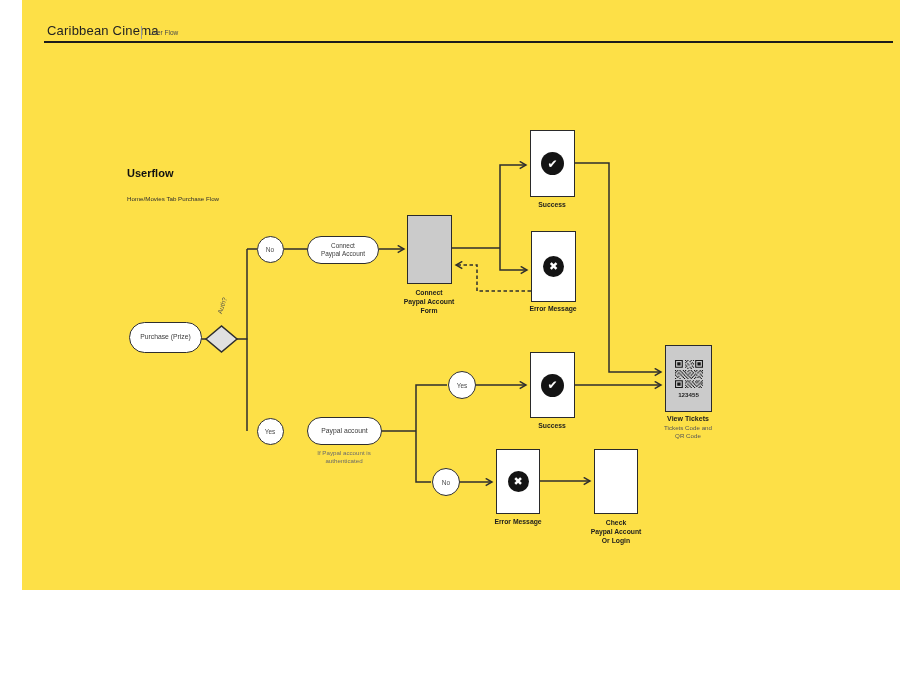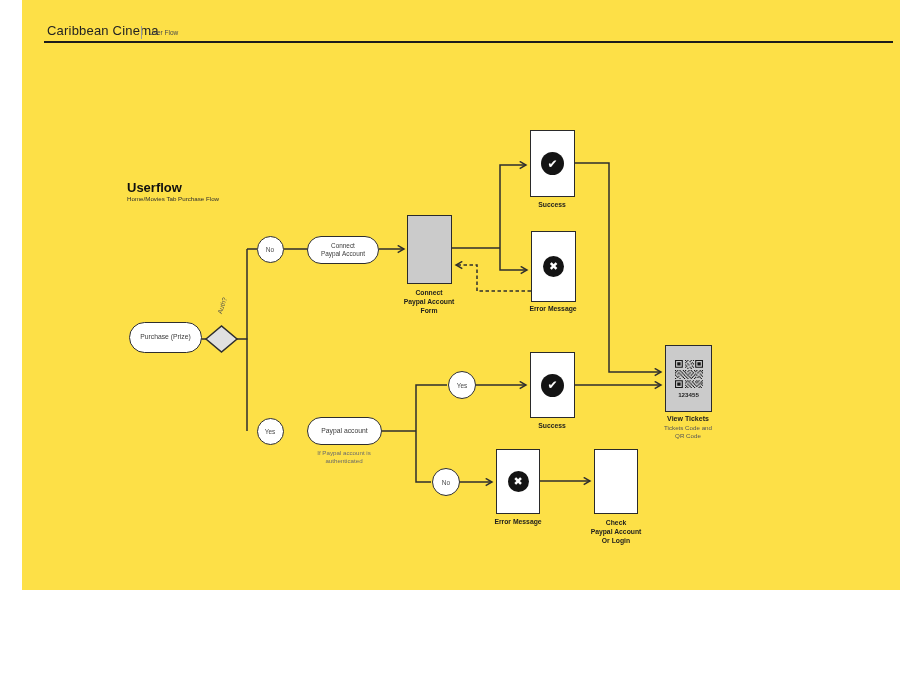--- a/index.html
+++ b/index.html
@@ -6,21 +6,21 @@
   body { background:#fff; font-family:"Liberation Sans", sans-serif; }
   #canvas { position:relative; width:900px; height:590px; background:#fde047; overflow:hidden;margin-left:22px; }
 
   
   .app-title { position:absolute; left:25px; top:23px; font-size:13px; color:#232323; letter-spacing:.2px; }
   .title-divider { position:absolute; left:119px; top:26px; width:1px; height:13px; background:#9a9a9a; }
   .app-subtitle { position:absolute; left:127px; top:29px; font-size:6.5px; color:#4a4a4a; }
   .header-rule { position:absolute; left:22px; top:41px; width:849px; height:2px; background:#1c1c1c; }
 
   
-  .section-title { position:absolute; left:105px; top:180px; font-size:13px; font-weight:bold; color:#101010; }
+  .section-title { position:absolute; left:105px; top:167px; font-size:11px; font-weight:bold; color:#101010; }
   .section-subtitle { position:absolute; left:105px; top:195px; font-size:6.2px; color:#2e2e2e; }
 
   
   svg.connectors { position:absolute; left:0; top:0; }
 
   
   .stadium { position:absolute; border:1.5px solid #2e2e2e; border-radius:16px; background:#fff;
              display:flex; align-items:center; justify-content:center; text-align:center;
              font-size:6.8px; color:#3a3a3a; white-space:pre-line; line-height:1.25; box-sizing:border-box; }
   .circle  { position:absolute; border:1.5px solid #2e2e2e; border-radius:50%; background:#fff;

